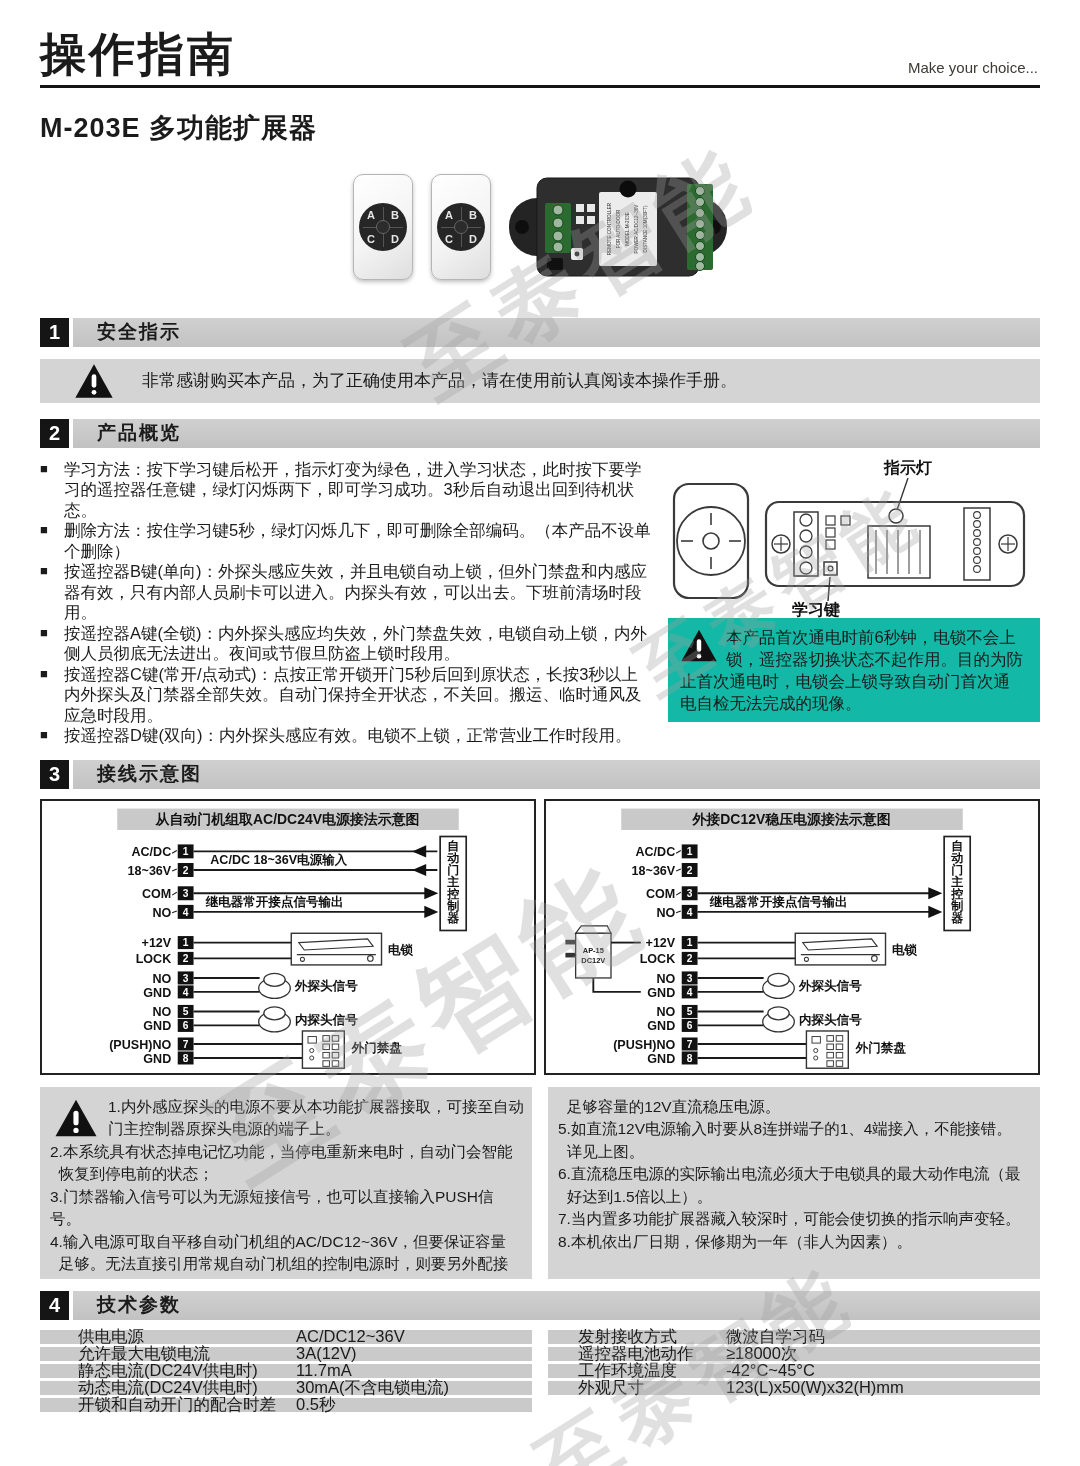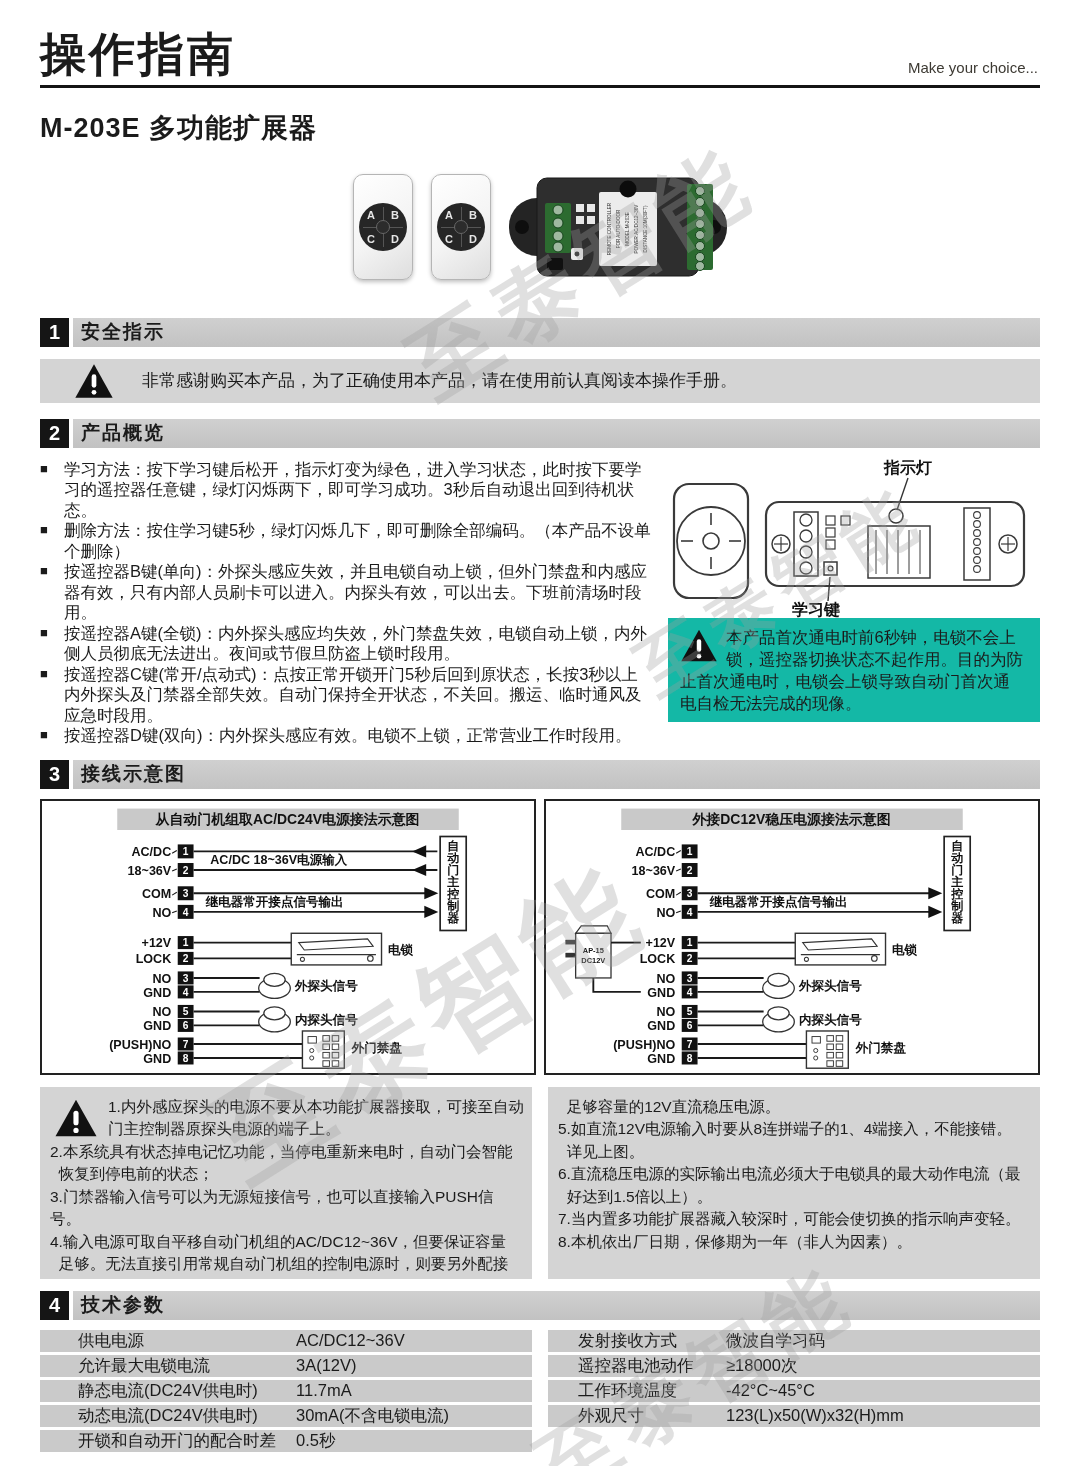--- a/index.html
+++ b/index.html
@@ -22,21 +22,21 @@
   .pad .hl{position:absolute;top:50%;left:4px;right:4px;height:1px;background:#555}
   .pad .ctr{position:absolute;left:50%;top:50%;width:12px;height:12px;margin:-7px 0 0 -7px;
             border:1px solid #666;border-radius:50%;background:#2c2c2c}
   .pad .k{position:absolute;color:#e6e6e6;font-size:11px;font-weight:bold}
   .ka{top:6px;left:8px}.kb{top:6px;right:8px}.kc{bottom:6px;left:8px}.kd{bottom:6px;right:8px}
   
   .sec{display:flex;align-items:stretch;height:29px;gap:4px}
   .sec .num{width:29px;background:#151515;color:#fff;font-size:20px;font-weight:bold;
             display:flex;align-items:center;justify-content:center}
   .sec .bar{flex:1;background:linear-gradient(#d0d0d0,#c2c2c2);display:flex;align-items:center;
-            padding-left:8px;font-size:19px;font-weight:bold;letter-spacing:2px}
+            padding-left:24px;font-size:19px;font-weight:bold;letter-spacing:2px}
   
   .warnbox{background:#d4d4d4;margin-top:12px;padding:4px 16px;display:flex;align-items:center}
   .warnbox .tri{flex:0 0 40px;margin:0 28px 0 18px}
   .warnbox .wtext{font-size:17px}
   .tri svg{display:block}
   
   .overview{display:flex;margin-top:10px}
   .ovleft{width:614px;font-size:16.5px;line-height:20.5px}
   .intro{margin:0}
   ul.bullets{list-style:none;margin:1px 0 0;padding:0}
@@ -50,21 +50,21 @@
   .wirerow{display:flex;gap:8px;margin-top:10px}
   .wirebox{width:497px;height:276px;border:2px solid #222;box-sizing:border-box;padding:2px}
   .wirebox svg{width:100%;height:100%}
   .notesrow{display:flex;gap:16px;margin-top:12px}
   .notesbox{width:497px;height:192px;background:#d4d4d4;box-sizing:border-box;
             padding:9px 8px 0 10px;font-size:15.5px;line-height:22.5px;white-space:pre-wrap}
   .notesbox .ftri{float:left;width:44px;height:40px;margin:2px 10px 2px 4px}
   
   .paramsrow{display:flex;gap:16px;margin-top:10px}
   .ptable{width:497px;display:flex;flex-direction:column;gap:3px}
-  .prow{height:22px;background:#cacaca;display:flex;align-items:center;font-size:16.5px}
+  .prow{height:14px;background:#cacaca;display:flex;align-items:center;font-size:16.5px}
   .ptable.tleft .plabel{padding-left:38px;width:218px}
   .ptable.tright .plabel{padding-left:30px;width:148px}
   .pvalue{flex:1}
   
   svg text{font-family:"Liberation Sans","DejaVu Sans",sans-serif}
   .w-num{fill:#fff;font-size:11px;font-weight:bold;text-anchor:middle}
   .w-lab{font-size:13.5px;font-weight:bold;fill:#111;text-anchor:end}
   .w-mid{font-size:13.5px;font-weight:bold;fill:#111}
   .w-title{font-size:15px;font-weight:bold;fill:#111;text-anchor:middle}
   .w-vert{font-size:13px;font-weight:bold;fill:#111;text-anchor:middle}

